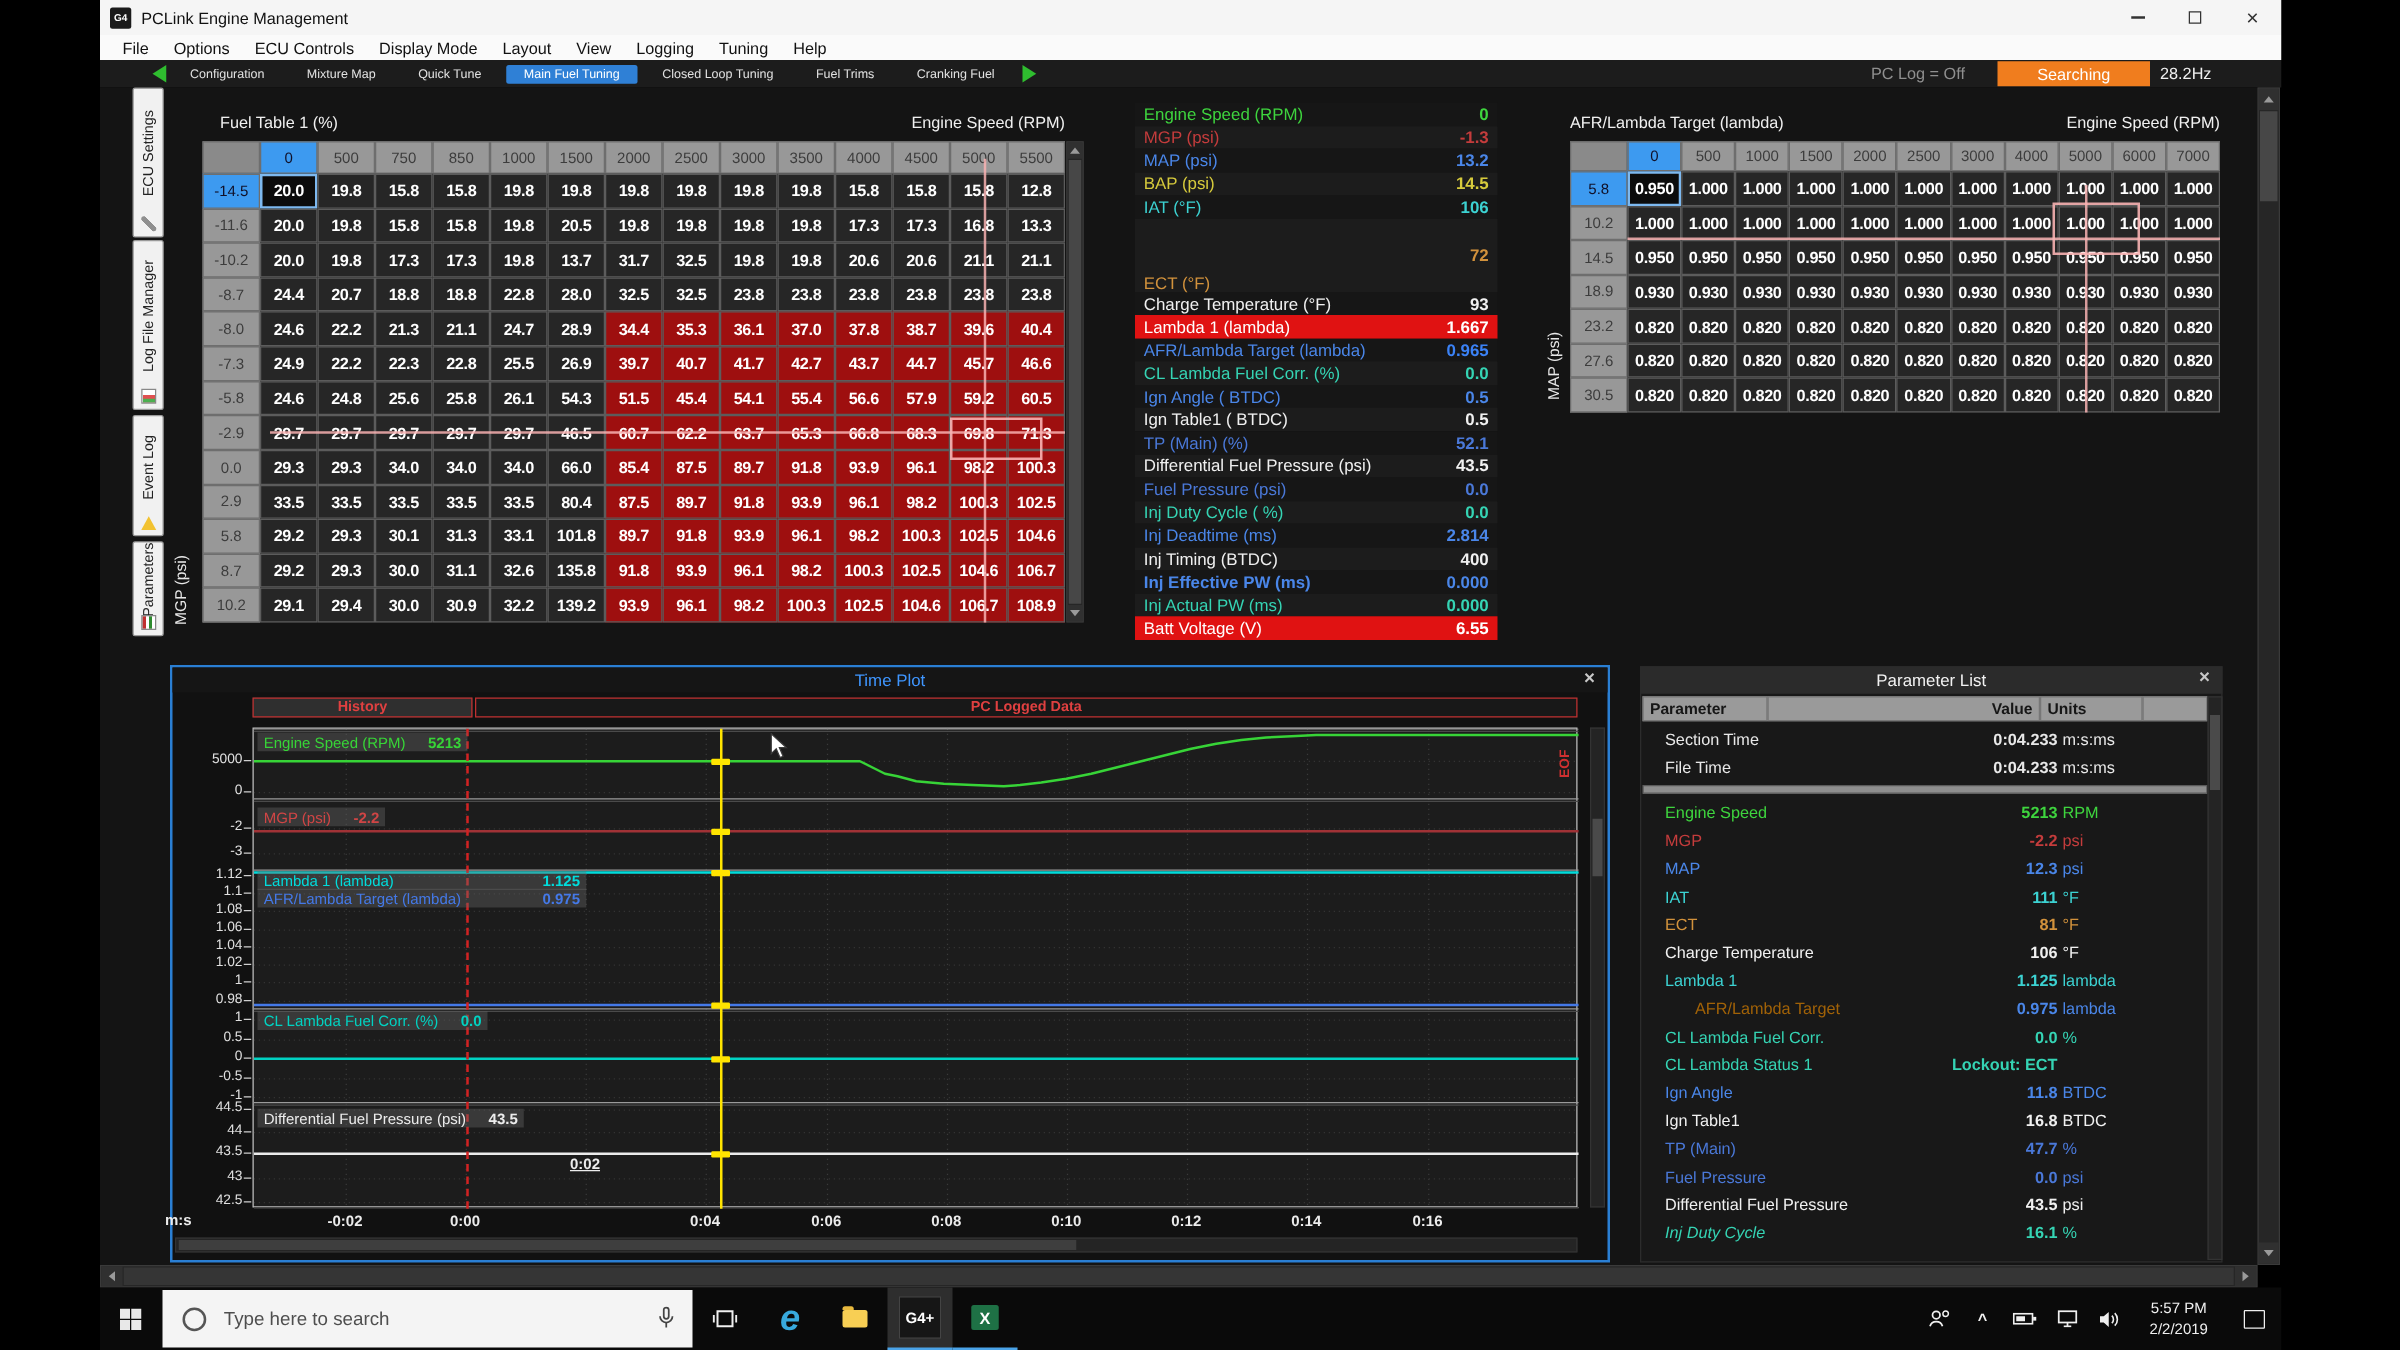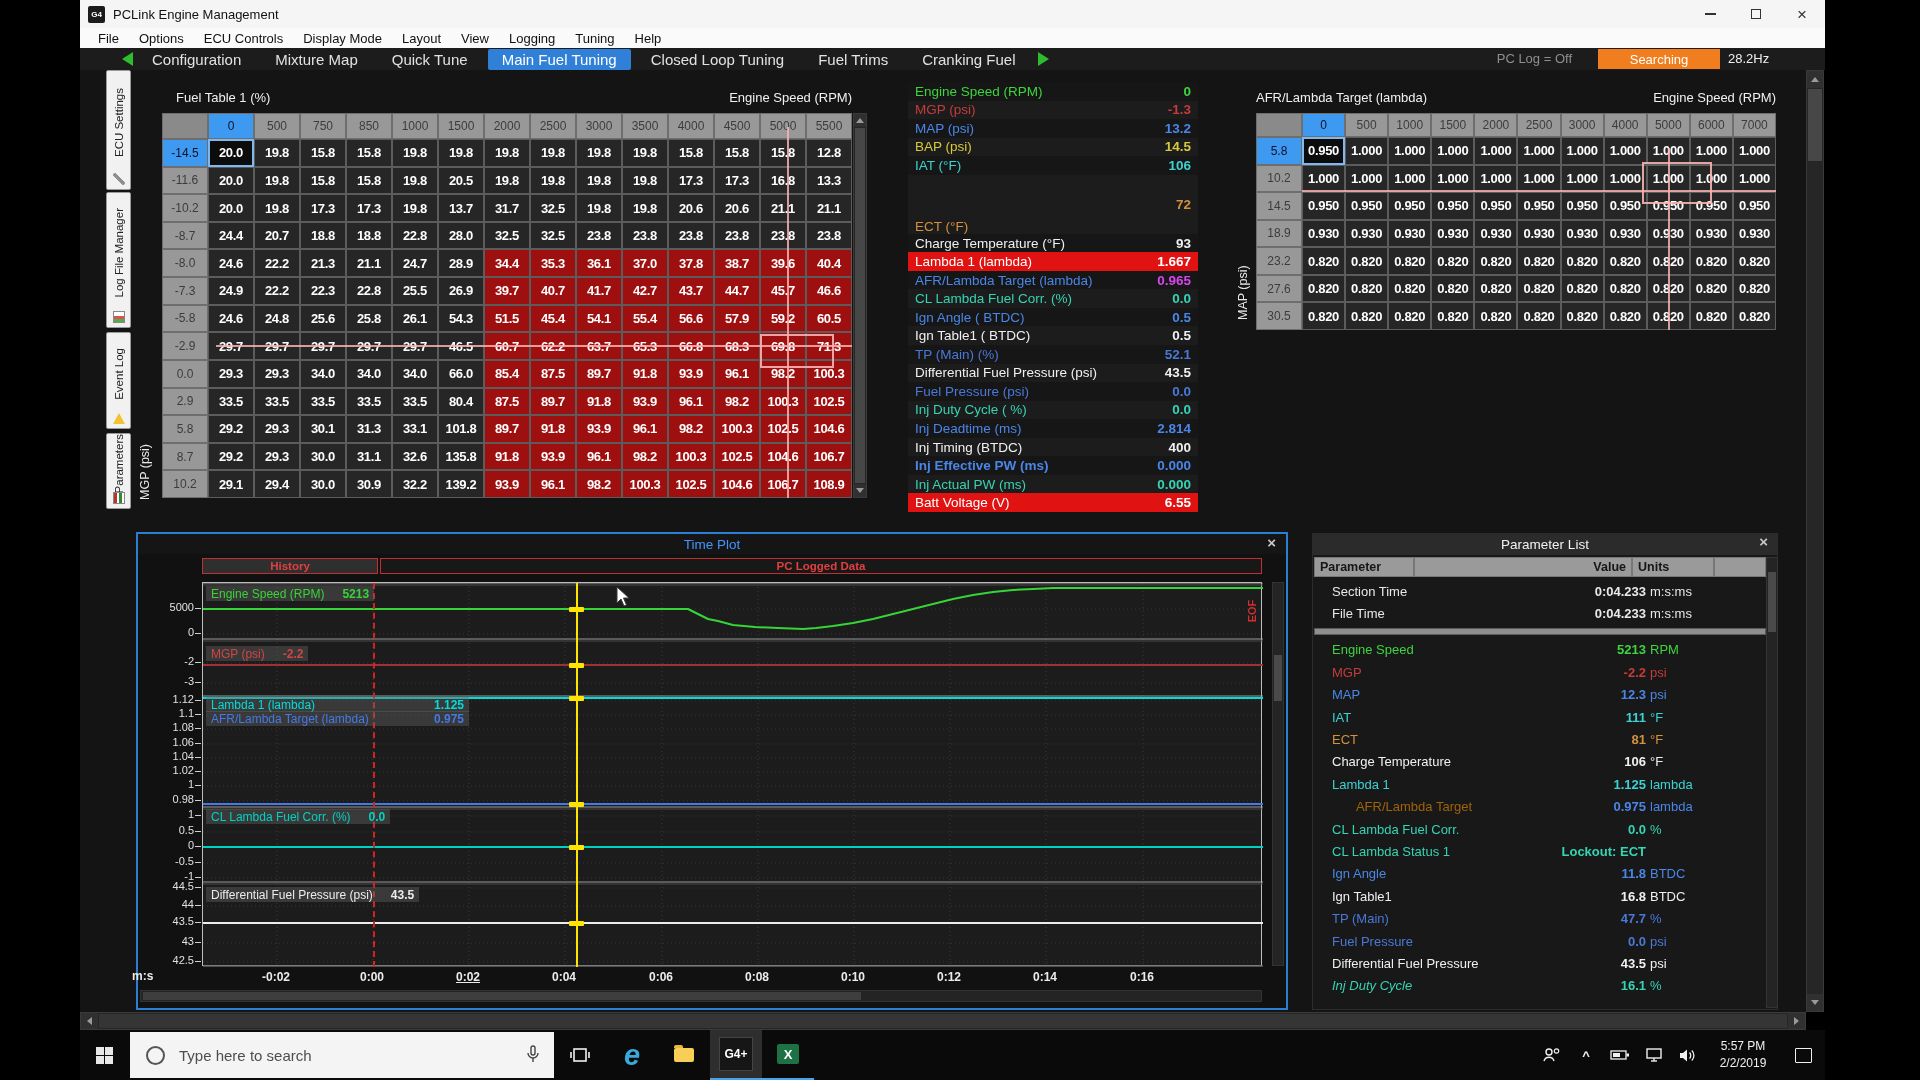--- a/index.html
+++ b/index.html
@@ -20,21 +20,21 @@
   .glyph-restore:before{content:"";position:absolute;left:2px;top:-4px;width:10px;height:10px;border:1.5px solid #333;z-index:-1;}
   .glyph-close{font-size:17px;line-height:1;color:#333;}
   .menubar{left:80px;top:28px;width:1745px;height:20px;background:#fafafa;display:flex;align-items:center;padding-left:8px;}
   .menu-item{font-size:13px;color:#111;padding:0 10px;}
 
   
   .tabstrip{left:80px;top:48px;width:1745px;height:22px;background:#1c1c1c;display:flex;align-items:center;padding-left:58px;}
   .tri{width:0;height:0;display:inline-block;}
   .tri-left{border-top:7px solid transparent;border-bottom:7px solid transparent;border-right:11px solid #2fbd2f;}
   .tri-right{border-top:7px solid transparent;border-bottom:7px solid transparent;border-left:11px solid #2fbd2f;}
-  .tab{font-size:15px;color:#e2e2e2;padding:2px 14px;white-space:nowrap;}
+  .tab{font-size:10px;color:#e2e2e2;padding:2px 14px;white-space:nowrap;}
   .tab.active{background:#2f80d6;color:#fff;border-radius:2px;}
   .pc-log{left:1452px;top:51px;width:120px;text-align:right;font-size:13px;color:#8f8f8f;}
   .searching{left:1598px;top:49px;width:122px;height:20px;background:#f07d1e;color:#fff;font-size:13px;
              display:flex;align-items:center;justify-content:center;}
   .hz{left:1728px;top:51px;font-size:13px;color:#f0f0f0;}
 
   .mainbg{left:80px;top:70px;width:1726px;height:942px;background:#141414;}
 
   
   .side-tab{left:106px;width:25px;background:#f1f1f1;border:1px solid #9a9a9a;border-radius:2px;
@@ -469,21 +469,21 @@
       <div class="rt-row">
         <span class="rt-label" style="color: rgb(240, 240, 240);">Charge Temperature (°F)</span>
         <span class="rt-value" style="color: rgb(240, 240, 240);">93</span>
       </div>
       <div class="rt-row alt redbg">
         <span class="rt-label" style="color: rgb(255, 255, 255);">Lambda 1 (lambda)</span>
         <span class="rt-value" style="color: rgb(255, 255, 255);">1.667</span>
       </div>
       <div class="rt-row">
         <span class="rt-label" style="color: rgb(74, 134, 232);">AFR/Lambda Target (lambda)</span>
-        <span class="rt-value" style="color: #d946ef;">0.965</span>
+        <span class="rt-value" style="color: #3b82f6;">0.965</span>
       </div>
       <div class="rt-row alt">
         <span class="rt-label" style="color: rgb(53, 212, 180);">CL Lambda Fuel Corr. (%)</span>
         <span class="rt-value" style="color: rgb(53, 212, 180);">0.0</span>
       </div>
       <div class="rt-row">
         <span class="rt-label" style="color: rgb(74, 134, 232);">Ign Angle ( BTDC)</span>
         <span class="rt-value" style="color: rgb(74, 134, 232);">0.5</span>
       </div>
       <div class="rt-row alt">
@@ -770,21 +770,21 @@
       <div class="abs tickl" style="left: 142px; top: 915px;">43.5</div>
       <div class="abs tickdash" style="left: 195px; top: 922px;"></div>
       <div class="abs tickl" style="left: 142px; top: 935px;">43</div>
       <div class="abs tickdash" style="left: 195px; top: 942px;"></div>
       <div class="abs tickl" style="left: 142px; top: 954px;">42.5</div>
       <div class="abs tickdash" style="left: 195px; top: 961px;"></div>
     </div>
   <div id="plot-xaxis">
       <div class="abs xlab" style="left: 244px; top: 970px;">-0:02</div>
       <div class="abs xlab" style="left: 340px; top: 970px;">0:00</div>
-      <div class="abs xlab" style="left: 436px; top: 970px; text-decoration: underline;">0:02</div>
+      <div class="abs xlab" style="left: 436px; top: 924px; text-decoration: underline;">0:02</div>
       <div class="abs xlab" style="left: 532px; top: 970px;">0:04</div>
       <div class="abs xlab" style="left: 629px; top: 970px;">0:06</div>
       <div class="abs xlab" style="left: 725px; top: 970px;">0:08</div>
       <div class="abs xlab" style="left: 821px; top: 970px;">0:10</div>
       <div class="abs xlab" style="left: 917px; top: 970px;">0:12</div>
       <div class="abs xlab" style="left: 1013px; top: 970px;">0:14</div>
       <div class="abs xlab" style="left: 1110px; top: 970px;">0:16</div>
     </div>
   <div class="abs xlab" style="left:132px;top:969px;width:36px;text-align:left;">m:s</div>
   <div class="abs tp-hscroll">

